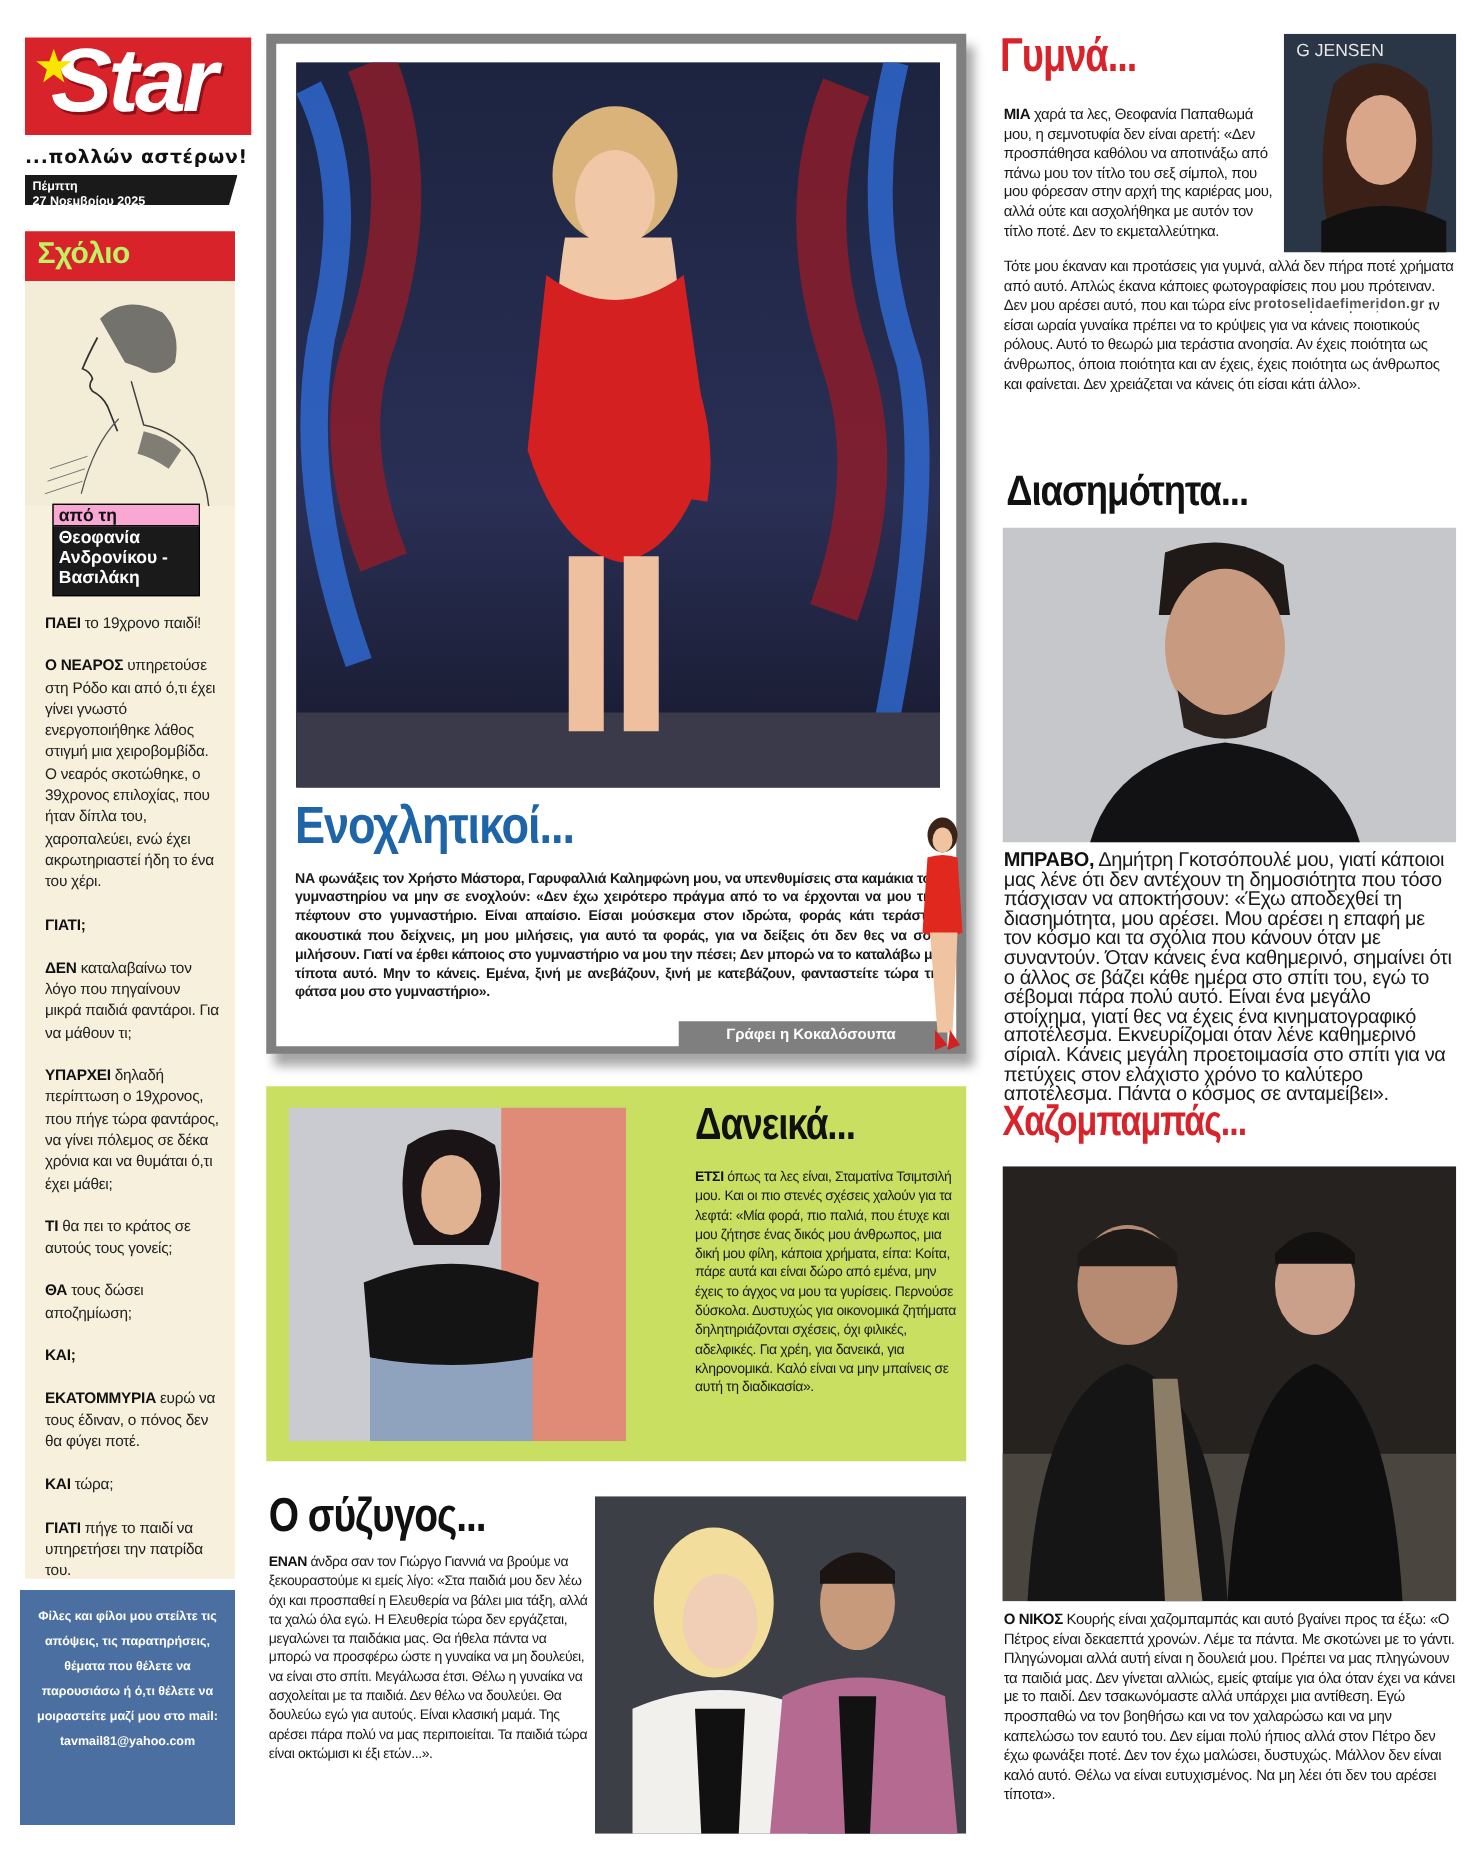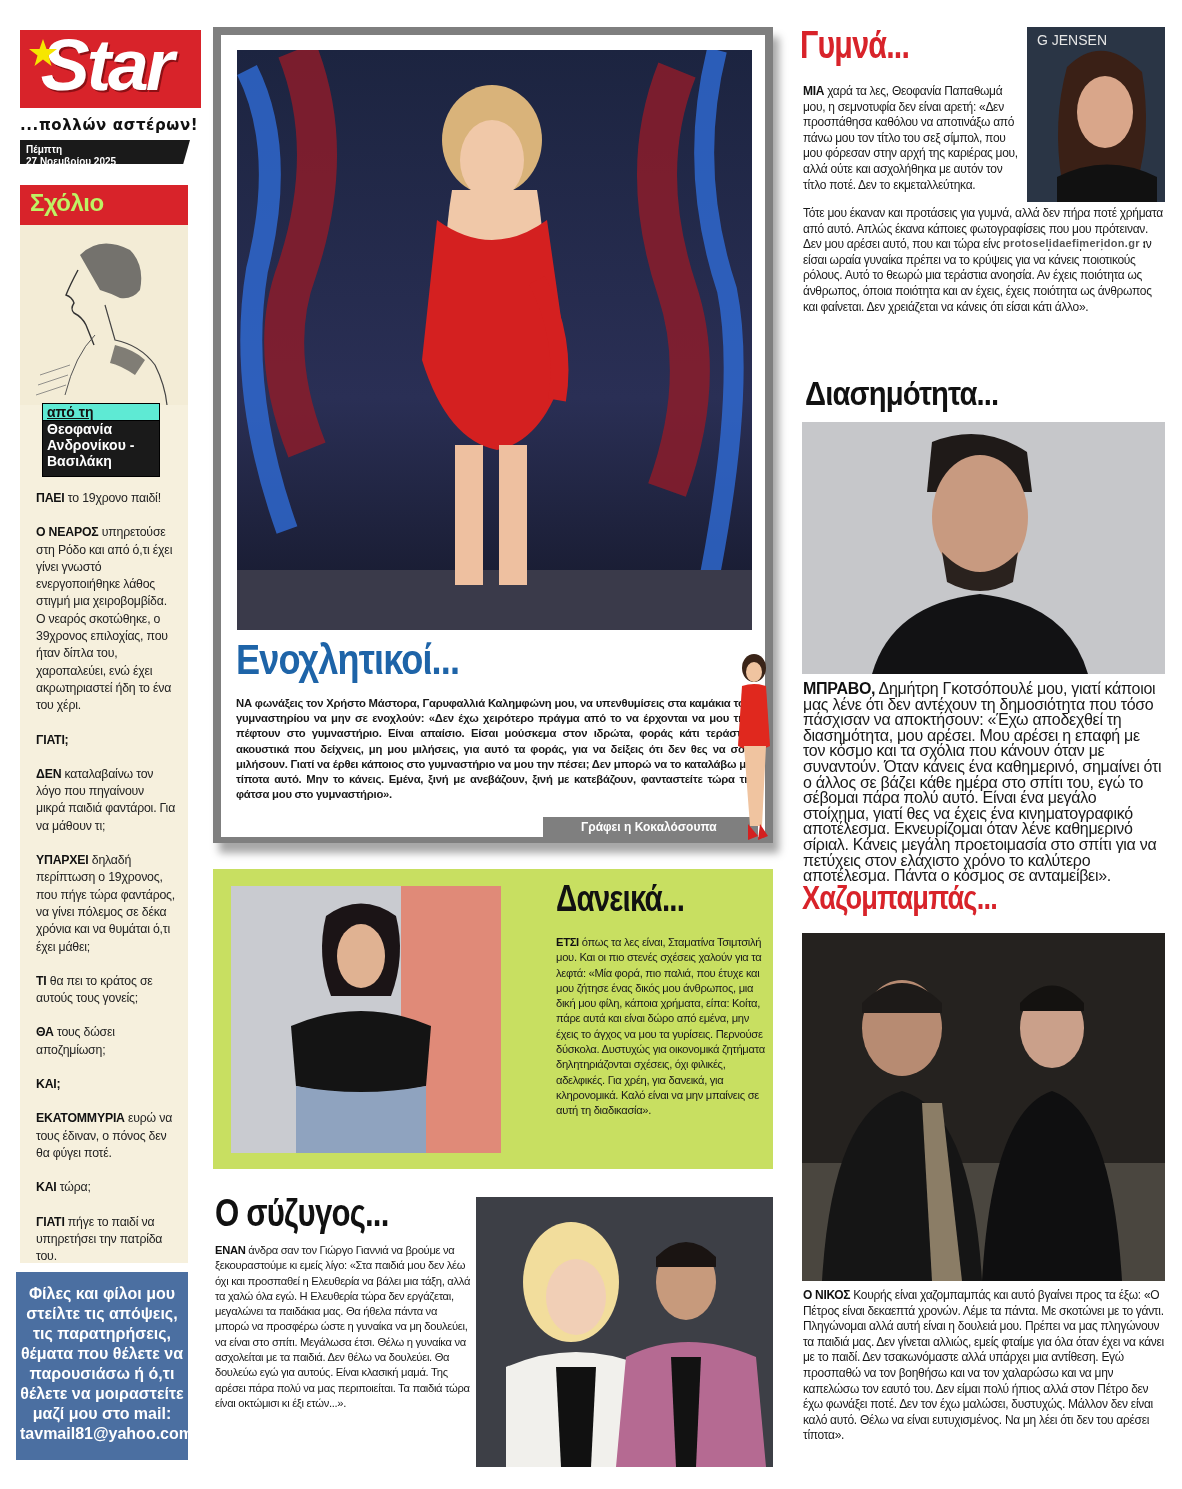--- a/index.html
+++ b/index.html
@@ -11,25 +11,25 @@
   
   .logo-box { left: 20px; top: 30px; width: 181px; height: 78px; background: #d8232a; overflow: hidden; }
   .logo-text { position: absolute; left: 22px; top: -6px; font-family: "Liberation Sans", sans-serif; font-weight: 900; font-style: italic; font-size: 72px; color: #fff; letter-spacing: -3px; transform: scaleX(1.02); text-shadow: 2px 2px 0 #8c1015; }
   .logo-star { position: absolute; left: 8px; top: 8px; width: 30px; height: 30px; }
   .tagline { left: 20px; top: 116px; font-size: 15px; font-weight: 700; letter-spacing: 0.6px; color: #111; font-family: "DejaVu Sans", sans-serif; }
   .date-bar { left: 20px; top: 140px; width: 170px; height: 24px; background: #1a1a1a; color: #fff; font-size: 10px; font-weight: 700; line-height: 12px; padding: 4px 6px; clip-path: polygon(0 0, 100% 0, 96% 100%, 0 100%); }
   .comment-head { left: 20px; top: 185px; width: 168px; height: 40px; background: #d8232a; color: #bef264; font-size: 24px; font-weight: 900; padding: 4px 10px; font-family: "Liberation Sans", sans-serif; transform-origin: left; letter-spacing: -0.5px; }
   .comment-col { left: 20px; top: 225px; width: 168px; height: 1038px; background: #f6f0dd; }
   .sketch { left: 20px; top: 225px; width: 168px; height: 180px; }
   .author-box { left: 42px; top: 403px; width: 118px; height: 74px; background: #1a1a1a; border: 1px solid #000; color: #fff; font-weight: 800; font-size: 14px; line-height: 16px; padding: 0 4px 2px; }
-  .author-box .pre { background: #5eead4; color: #111; margin: 0 -4px; padding: 0 4px; display: block; border-bottom: 1px solid #000; text-decoration: underline; }
+  .author-box .pre { background: #f9a8d4; color: #111; margin: 0 -4px; padding: 0 4px; display: block; border-bottom: 1px solid #000; }
   .comment-text { left: 36px; top: 490px; width: 140px; font-size: 12.3px; line-height: 17.3px; color: #222; font-family: "Liberation Sans", sans-serif; letter-spacing: -0.2px; }
   .comment-text p { margin-bottom: 17px; }
   .comment-text b { color: #111; font-weight: 800; }
-  .mail-box { left: 16px; top: 1272px; width: 172px; height: 188px; background: #4b6fa1; color: #fff; font-weight: 700; font-size: 16px; line-height: 20px; text-align: center; padding: 12px 4px; }
+  .mail-box { left: 16px; top: 1272px; width: 172px; height: 188px; background: #4b6fa1; color: #fff; font-weight: 700; font-size: 10px; line-height: 20px; text-align: center; padding: 12px 4px; }
 
   
   .feature-frame { left: 213px; top: 27px; width: 560px; height: 816px; background: #7f7f7f; box-shadow: 6px 10px 8px rgba(0,0,0,0.35); }
   .feature-inner { left: 221px; top: 35px; width: 544px; height: 802px; background: #fff; }
   .feature-photo { left: 237px; top: 50px; width: 515px; height: 580px; overflow: hidden; background: #1d2236; }
   .feature-title { left: 236px; top: 636px; font-size: 42px; font-weight: 900; color: #1e64a8; font-family: "Liberation Sans", sans-serif; letter-spacing: -1px; transform: scaleX(0.86); transform-origin: left; }
   .feature-body { left: 236px; top: 696px; width: 515px; font-size: 11.3px; line-height: 15.2px; font-weight: 700; color: #1a1a1a; letter-spacing: -0.25px; text-align: justify; }
   .byline { left: 543px; top: 817px; width: 215px; height: 22px; background: #7f7f7f; color: #ffffff; font-weight: 800; font-size: 12px; padding: 3px 0 0 38px; }
   .kokalo { left: 732px; top: 646px; width: 44px; height: 196px; }
 

